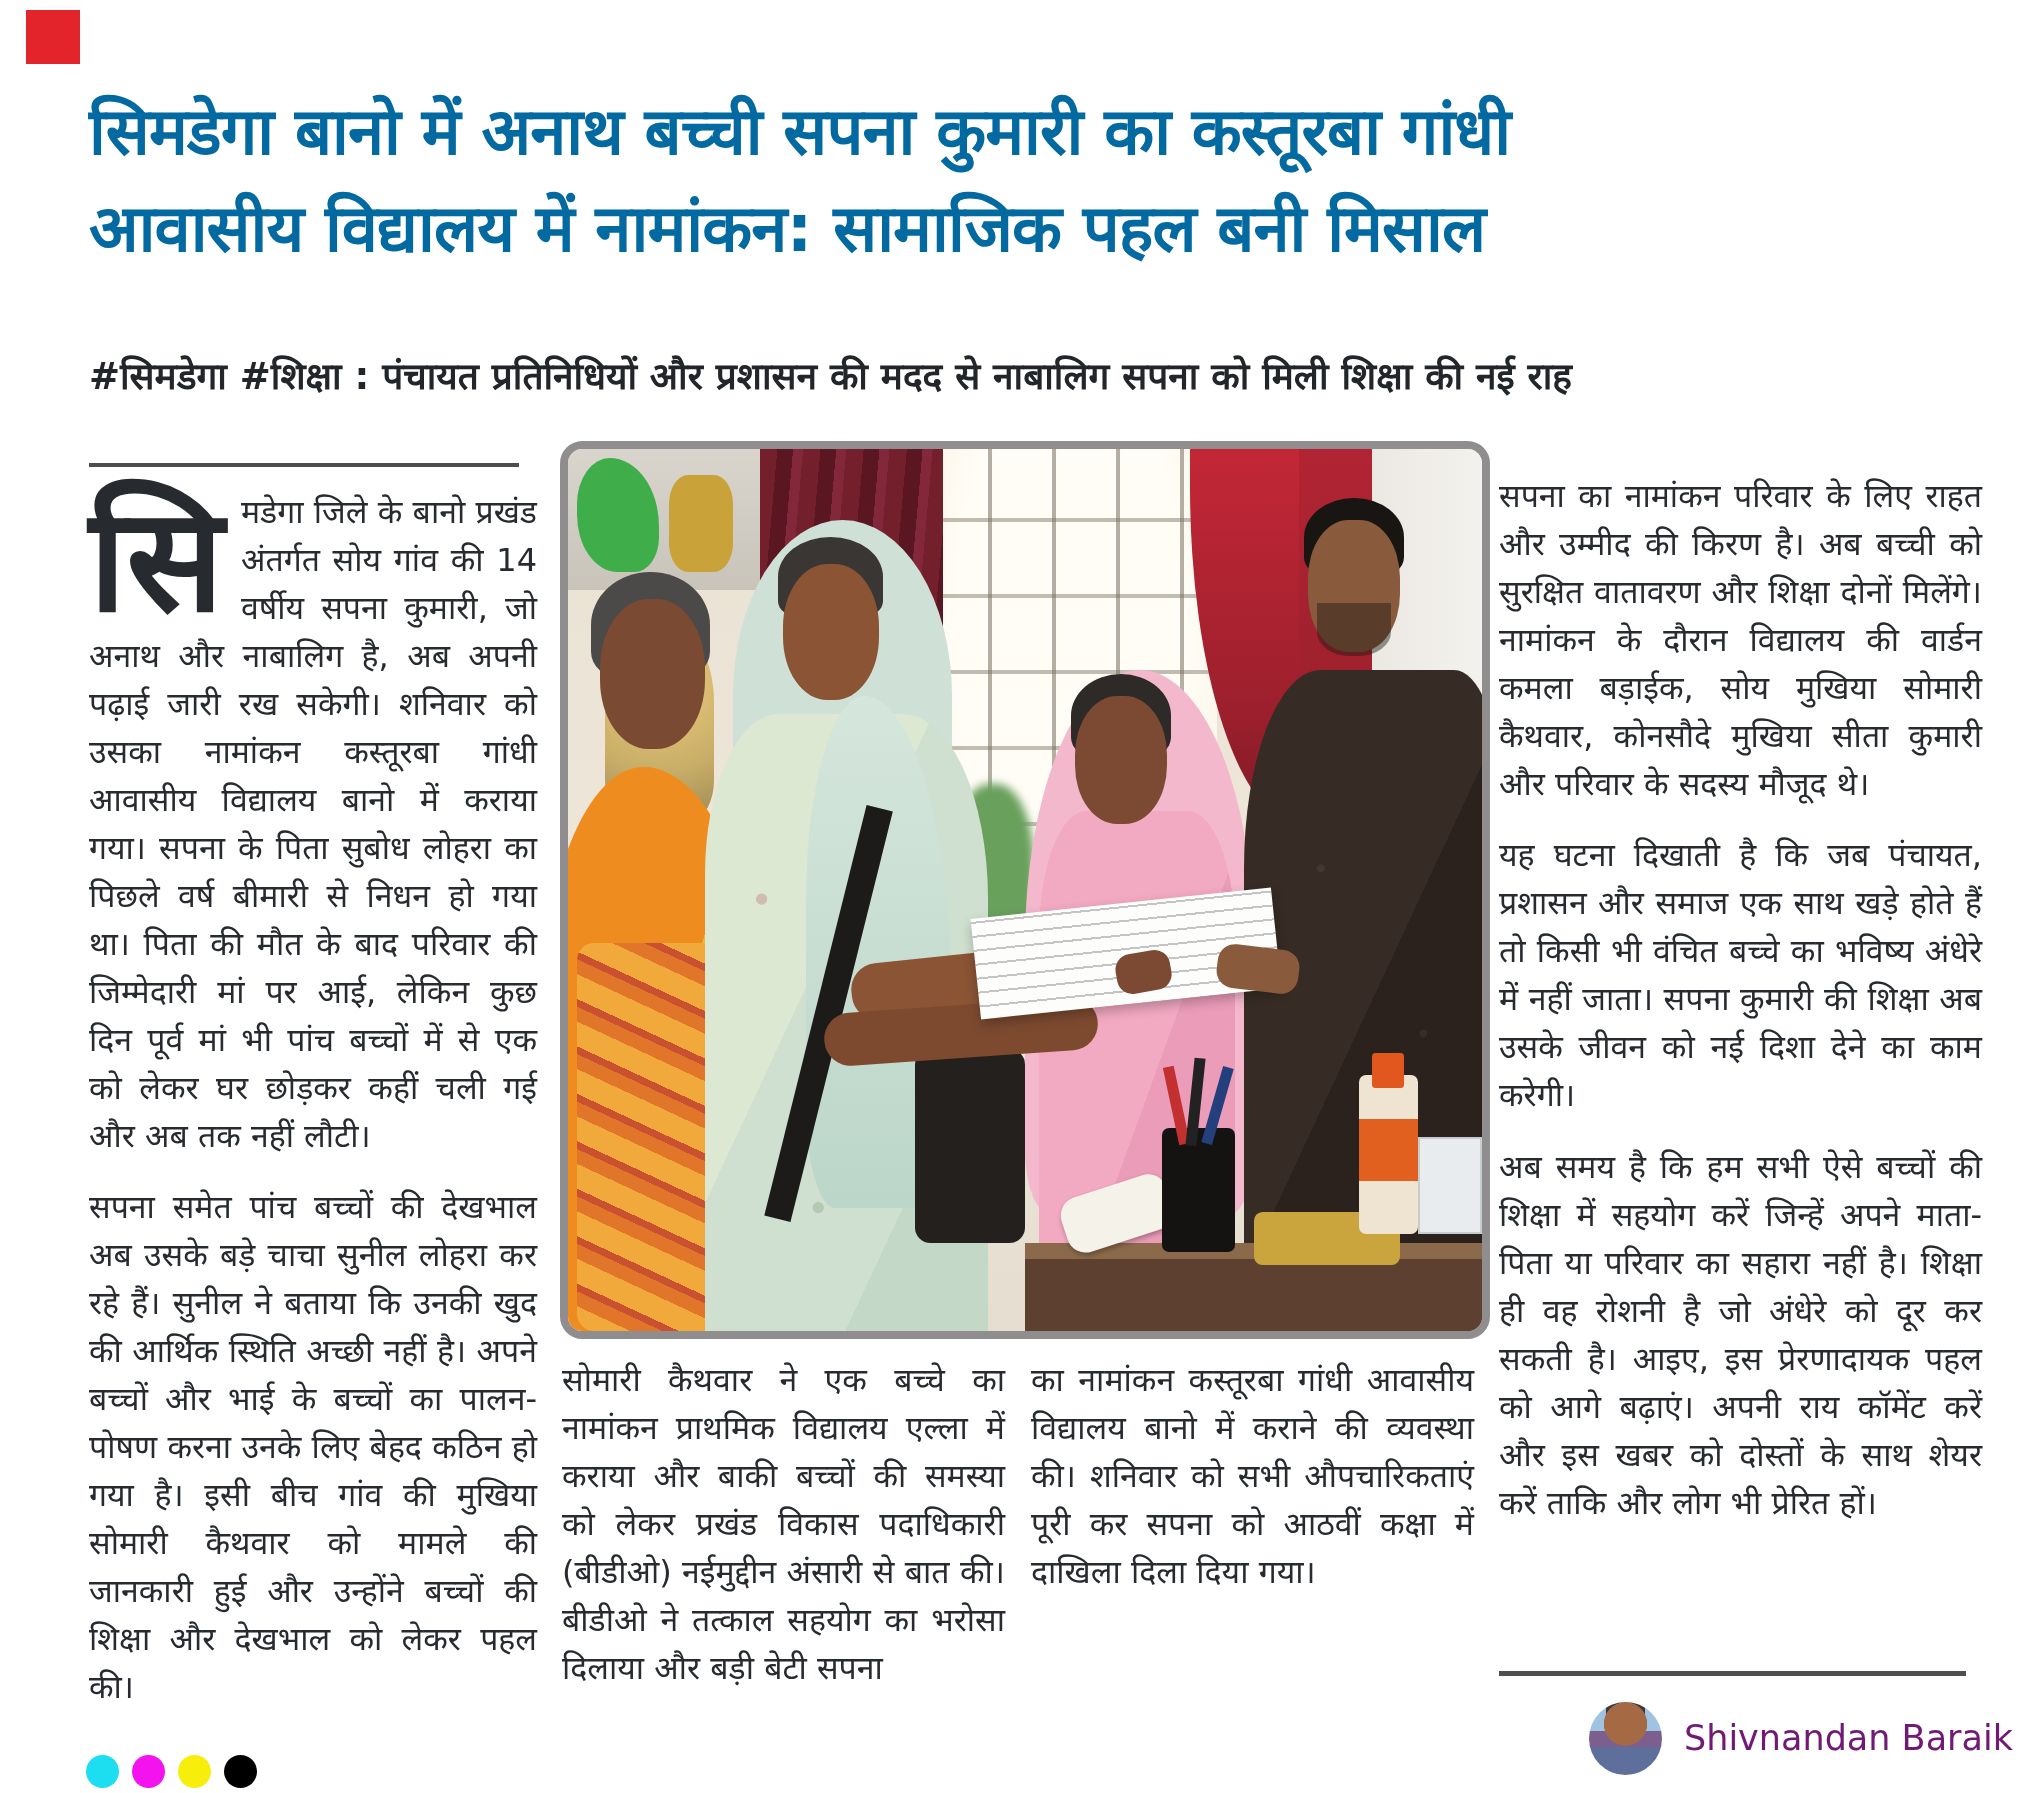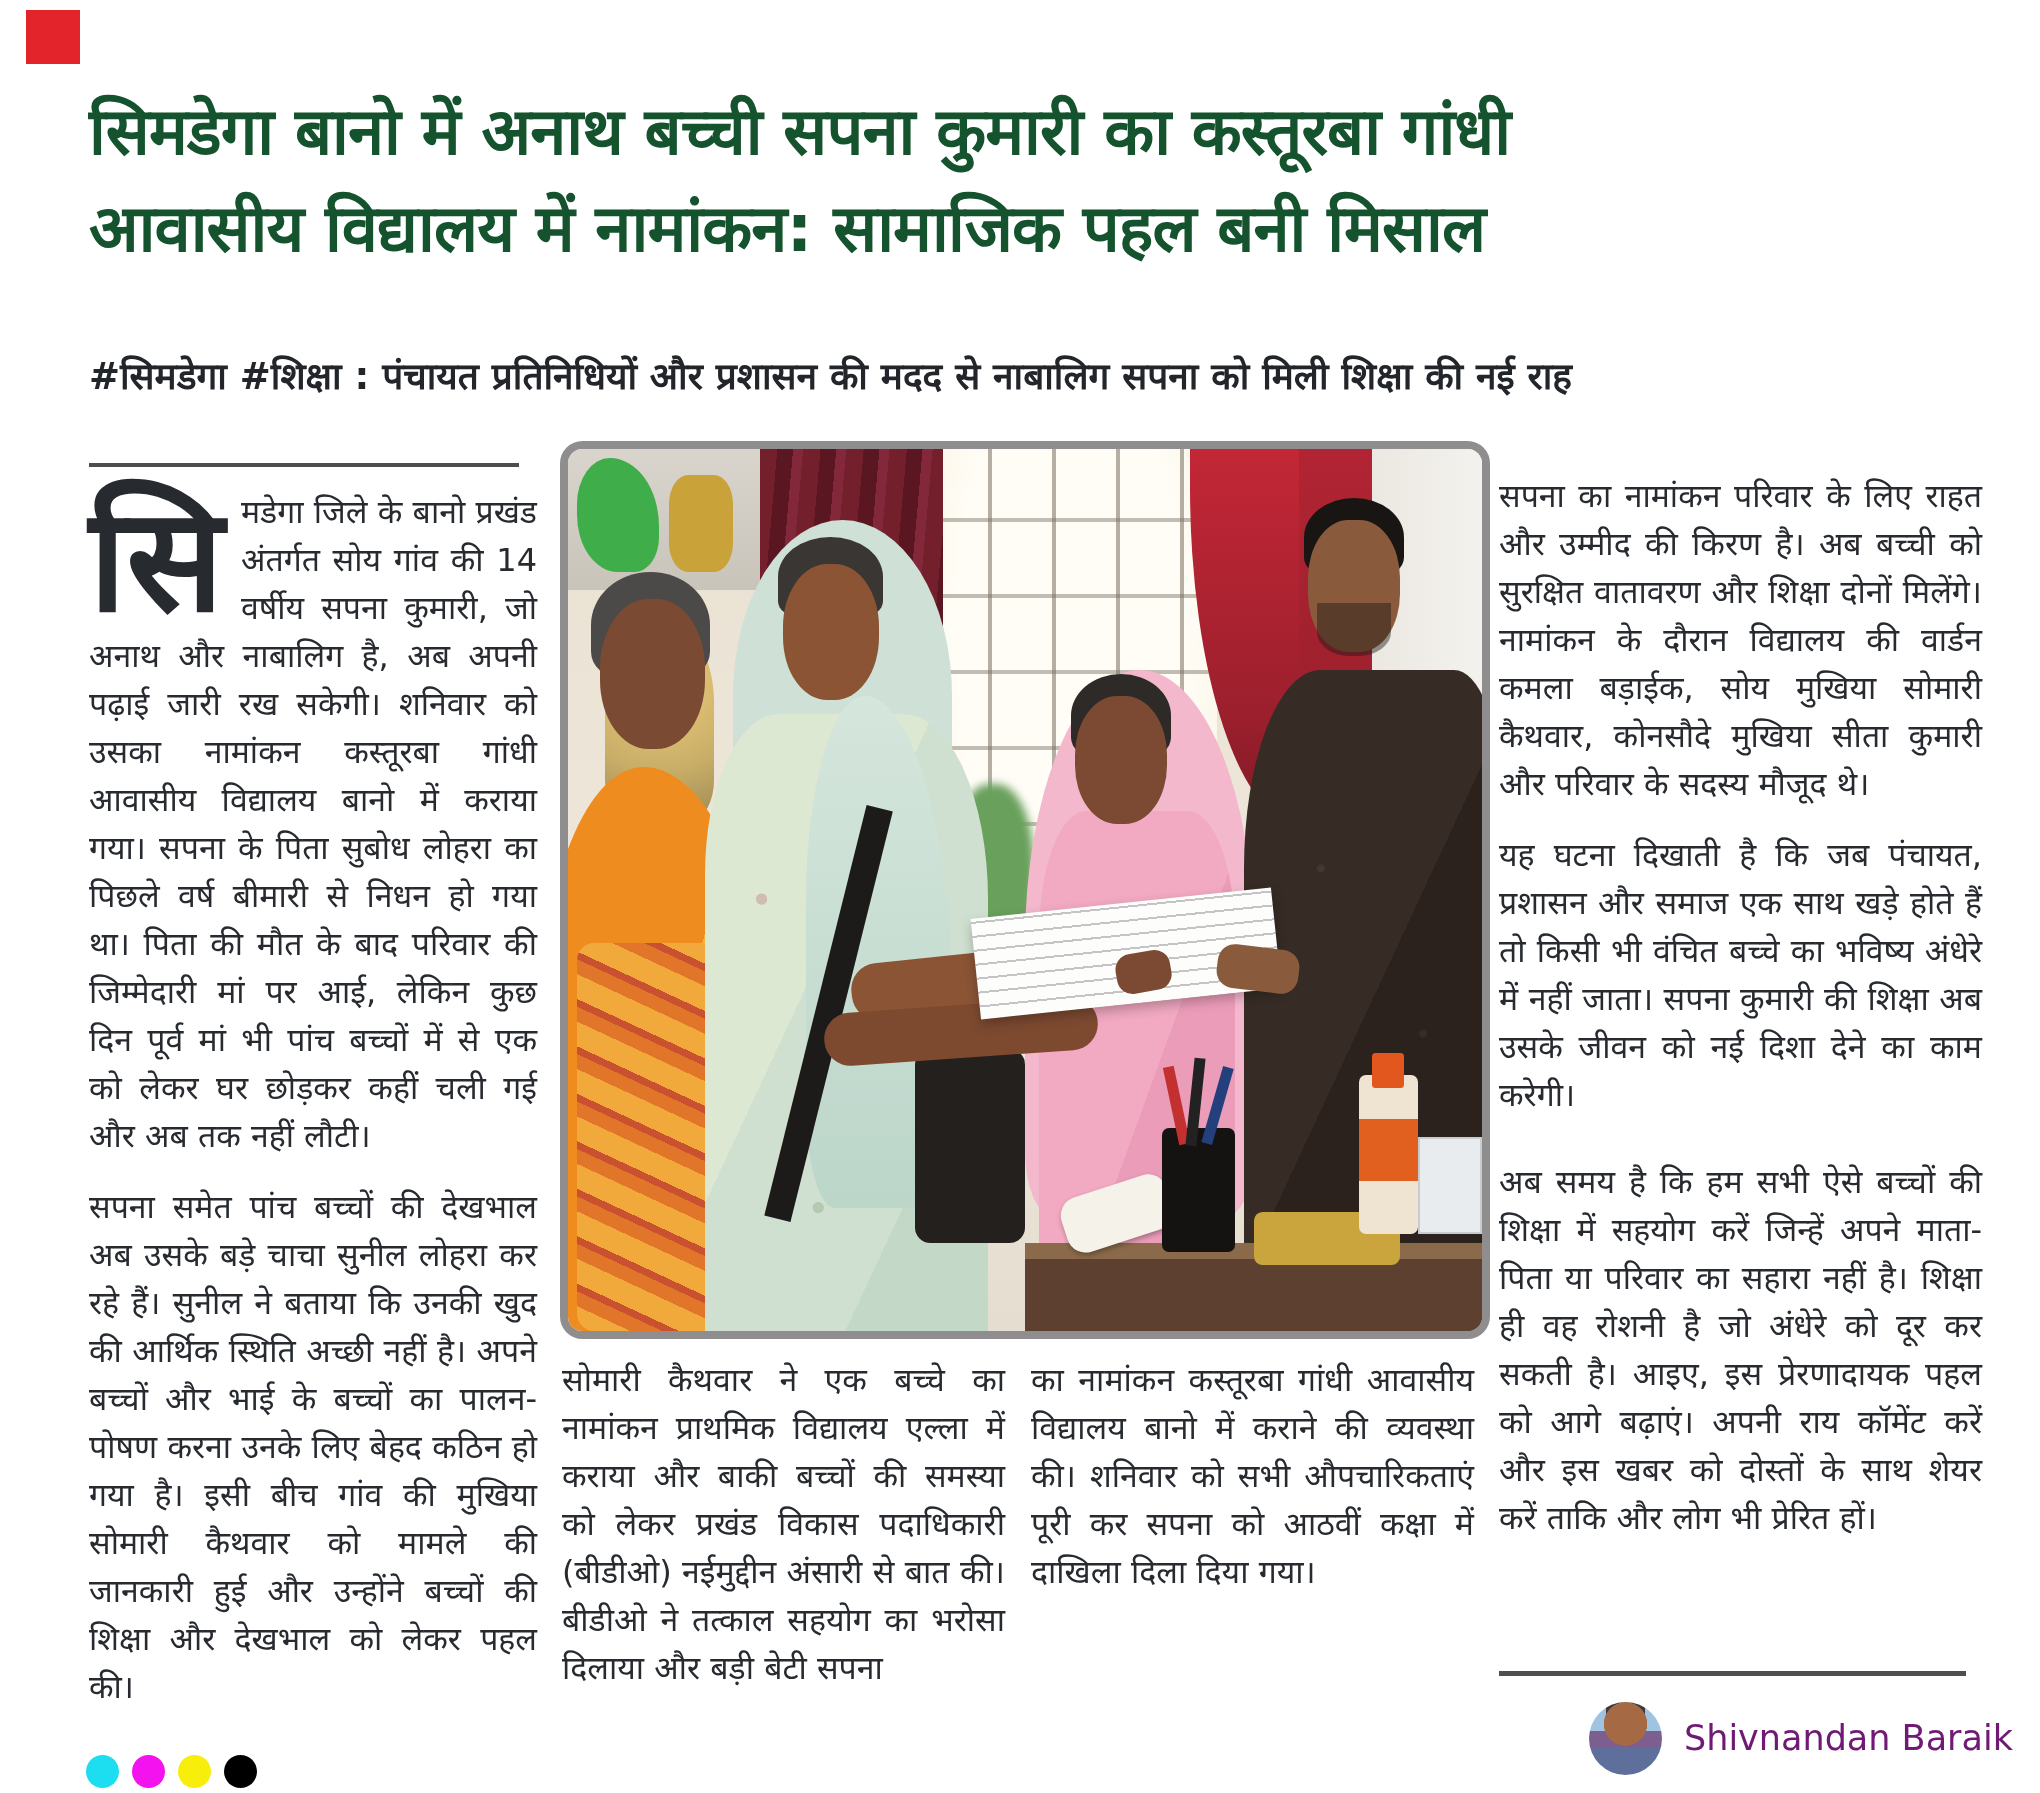--- a/index.html
+++ b/index.html
@@ -3,21 +3,21 @@
 <meta charset="utf-8">
 <style>
   html,body{margin:0;padding:0;background:#ffffff;}
   .page{
     position:relative;width:2041px;height:1793px;background:#ffffff;overflow:hidden;
     font-family:"DejaVu Sans","Liberation Sans",sans-serif;color:#272b30;
   }
   .logo-square{position:absolute;left:26px;top:10.4px;width:54px;height:54px;}
   .headline{
     position:absolute;left:89px;top:83px;width:1911px;
-    font-size:65px;line-height:97px;font-weight:800;color:#14532d;letter-spacing:-0.9px;
+    font-size:65px;line-height:97px;font-weight:800;color:#0369a1;letter-spacing:-0.9px;
   }
   .subheadline{
     position:absolute;left:89px;top:353px;width:1885px;
     font-size:37px;line-height:48px;font-weight:700;color:#22262b;
   }
   .col{position:absolute;font-size:32px;line-height:48px;text-align:justify;color:#272b30;}
   .left-col{left:89px;top:451px;width:448px;}
   .kicker{text-align:center;font-size:28px;line-height:35px;font-weight:700;color:#2c3036;}
   .kicker-rule{height:4.3px;background:#4d4d4d;margin:12px 0 21px 0;border:none;width:96%;}
   .dropcap{
@@ -207,21 +207,21 @@
     <div class="ph ph-bottle-label"></div>
     <div class="ph ph-box"></div>
   </div>
 
   <div class="col mid-col-1">सोमारी कैथवार ने एक बच्चे का नामांकन प्राथमिक विद्यालय एल्ला में कराया और बाकी बच्चों की समस्या को लेकर प्रखंड विकास पदाधिकारी (बीडीओ) नईमुद्दीन अंसारी से बात की। बीडीओ ने तत्काल सहयोग का भरोसा दिलाया और बड़ी बेटी सपना</div>
   <div class="col mid-col-2">का नामांकन कस्तूरबा गांधी आवासीय विद्यालय बानो में कराने की व्यवस्था की। शनिवार को सभी औपचारिकताएं पूरी कर सपना को आठवीं कक्षा में दाखिला दिला दिया गया।</div>
 
   <div class="col right-col">
     <p class="para">सपना का नामांकन परिवार के लिए राहत और उम्मीद की किरण है। अब बच्ची को सुरक्षित वातावरण और शिक्षा दोनों मिलेंगे। नामांकन के दौरान विद्यालय की वार्डन कमला बड़ाईक, सोय मुखिया सोमारी कैथवार, कोनसौदे मुखिया सीता कुमारी और परिवार के सदस्य मौजूद थे।</p>
     <p class="para" style="margin-bottom:16px;">यह घटना दिखाती है कि जब पंचायत, प्रशासन और समाज एक साथ खड़े होते हैं तो किसी भी वंचित बच्चे का भविष्य अंधेरे में नहीं जाता। सपना कुमारी की शिक्षा अब उसके जीवन को नई दिशा देने का काम करेगी।</p>
-    <p class="para" style="margin-top:39px;">अब समय है कि हम सभी ऐसे बच्चों की शिक्षा में सहयोग करें जिन्हें अपने माता-पिता या परिवार का सहारा नहीं है। शिक्षा ही वह रोशनी है जो अंधेरे को दूर कर सकती है। आइए, इस प्रेरणादायक पहल को आगे बढ़ाएं। अपनी राय कॉमेंट करें और इस खबर को दोस्तों के साथ शेयर करें ताकि और लोग भी प्रेरित हों।</p>
+    <p class="para" style="margin-top:24px;">अब समय है कि हम सभी ऐसे बच्चों की शिक्षा में सहयोग करें जिन्हें अपने माता-पिता या परिवार का सहारा नहीं है। शिक्षा ही वह रोशनी है जो अंधेरे को दूर कर सकती है। आइए, इस प्रेरणादायक पहल को आगे बढ़ाएं। अपनी राय कॉमेंट करें और इस खबर को दोस्तों के साथ शेयर करें ताकि और लोग भी प्रेरित हों।</p>
   </div>
 
   <div class="author-rule"></div>
   <div class="author-row">
     <div class="avatar"></div>
     <div class="author-name">Shivnandan Baraik</div>
   </div>
 
   <div class="print-marks">
     <div class="dot" style="background-color: rgb(29, 222, 240);"></div>

